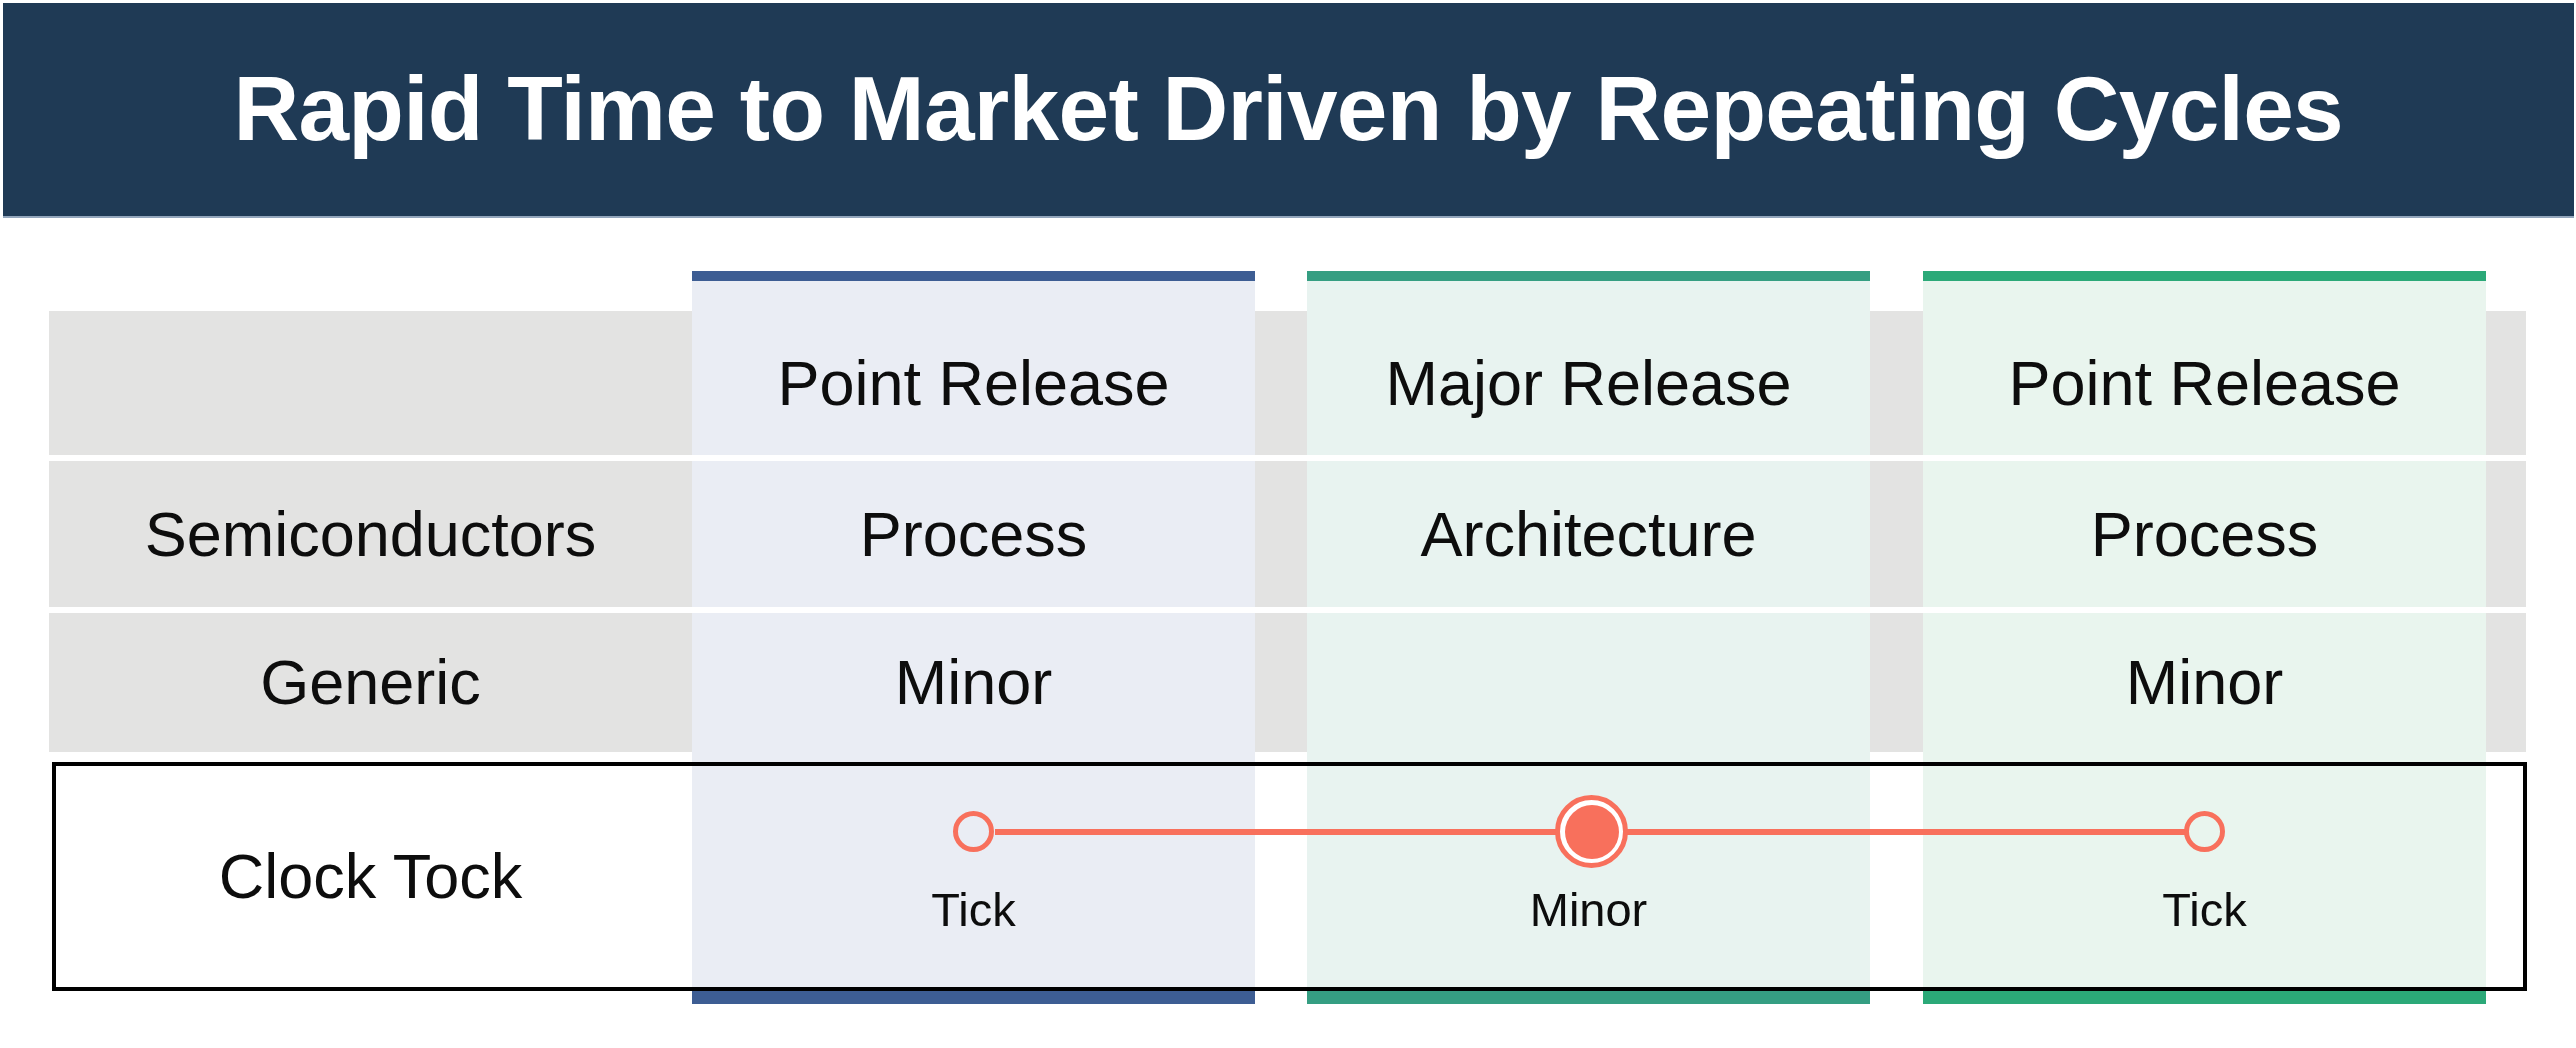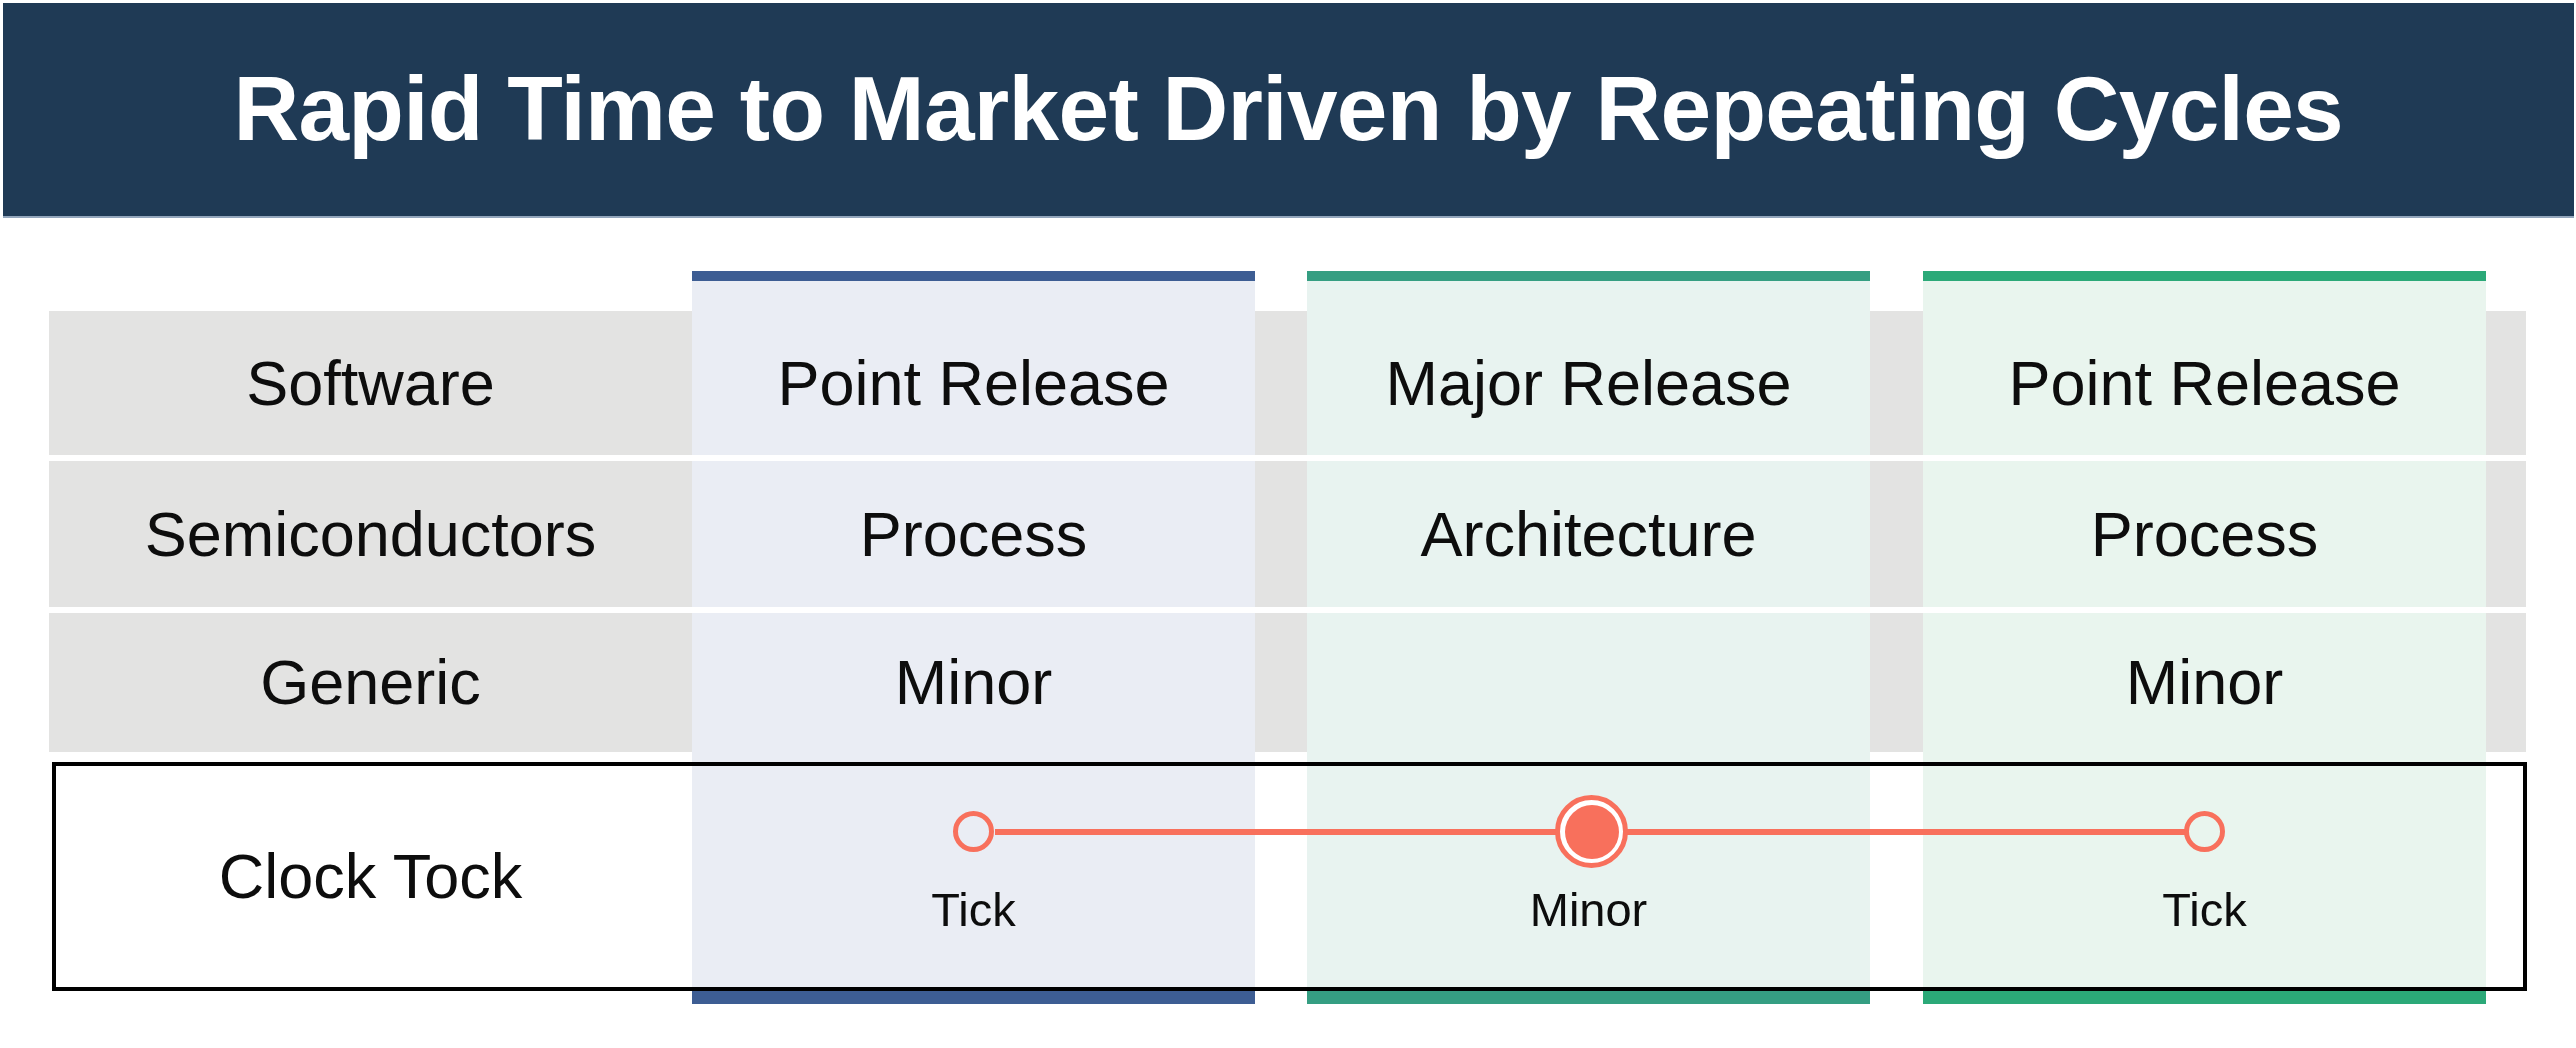--- a/index.html
+++ b/index.html
@@ -74,21 +74,20 @@
 <div class="canvas">
 
   <header class="title-band" style="background-color: rgb(31, 58, 85);">
     <h1>Rapid Time to Market Driven by Repeating Cycles</h1>
   </header>
 
   <div class="band band-1" style="background-color: rgb(227, 227, 226);"></div>
   <div class="band band-2" style="background-color: rgb(227, 227, 226);"></div>
   <div class="band band-3" style="background-color: rgb(227, 227, 226);"></div>
 
-  <div class="rowlabel rl-1">Software</div>
   <div class="rowlabel rl-3">Generic</div>
   <div class="rowlabel rl-2">Semiconductors</div>
 
   <div class="colpart colw-1 col-top" style="background-color: rgb(61, 93, 147);"></div>
   <div class="colpart colw-1 col-s1" style="background-color: rgb(234, 237, 244);"></div>
   <div class="colpart colw-1 col-s2" style="background-color: rgb(234, 237, 244);"></div>
   <div class="colpart colw-1 col-s3" style="background-color: rgb(234, 237, 244);"></div>
   <div class="colpart colw-1 col-bot" style="background-color: rgb(61, 93, 147);"></div>
   <div class="cell colw-1 cr-1">Point Release</div>
   <div class="cell colw-1 cr-2">Process</div>

